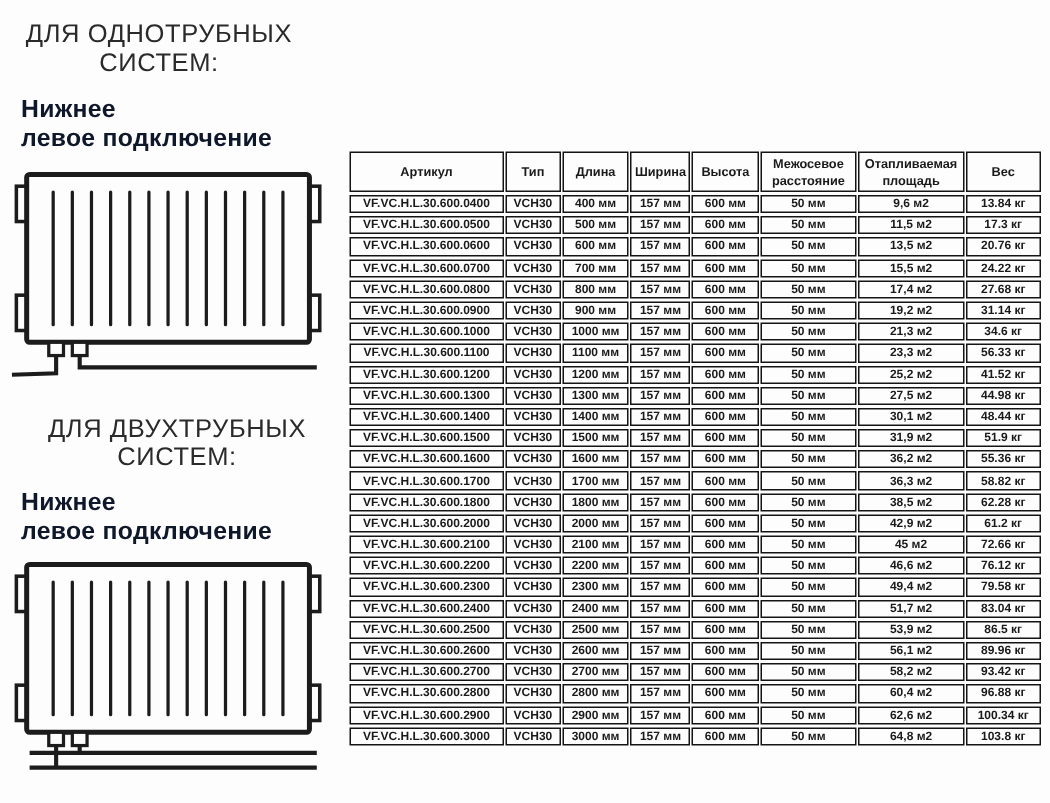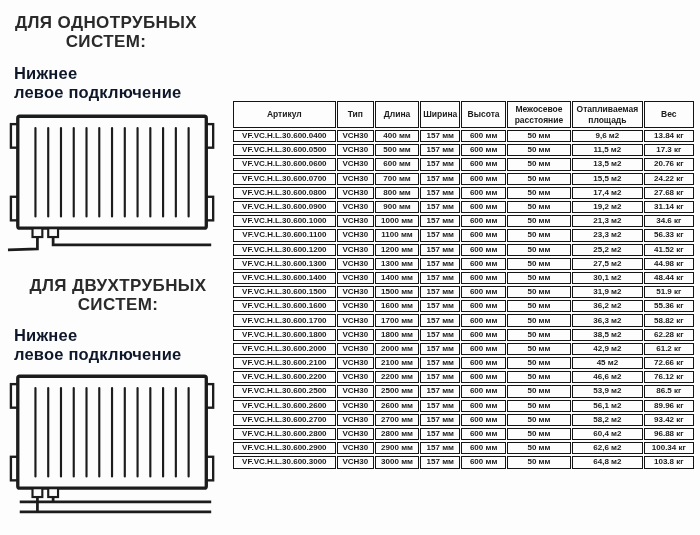--- a/index.html
+++ b/index.html
@@ -11,21 +11,21 @@
     color: #242424;
     overflow: hidden;
   }
 
   
   .left-col { position: absolute; left: 0; top: 0; width: 232px; height: 535px; }
 
   .section-title {
     position: absolute; left: 0; width: 212px;
     text-align: center;
-    font-size: 17px; font-weight: 700; letter-spacing: 0.4px;
+    font-size: 17px; font-weight: 400; letter-spacing: 0.4px;
     line-height: 19px; color: #2a2a2a;
   }
   .section-subtitle {
     position: absolute; left: 14px; width: 210px;
     font-size: 16.5px; font-weight: 700; letter-spacing: 0.2px;
     line-height: 18.5px; color: #0f172a;
   }
   #title-one-pipe { top: 13px; }
   #subtitle-one-pipe { top: 64px; }
   #title-two-pipe { top: 276px; margin-left: 12px; }
@@ -371,20 +371,40 @@
           <td>VF.VC.H.L.30.600.2200</td>
           <td>VCH30</td>
           <td>2200 мм</td>
           <td>157 мм</td>
           <td>600 мм</td>
           <td>50 мм</td>
           <td>46,6 м2</td>
           <td>76.12 кг</td>
         </tr>
         <tr>
+          <td>VF.VC.H.L.30.600.2300</td>
+          <td>VCH30</td>
+          <td>2300 мм</td>
+          <td>157 мм</td>
+          <td>600 мм</td>
+          <td>50 мм</td>
+          <td>49,4 м2</td>
+          <td>79.58 кг</td>
+        </tr>
+        <tr>
+          <td>VF.VC.H.L.30.600.2400</td>
+          <td>VCH30</td>
+          <td>2400 мм</td>
+          <td>157 мм</td>
+          <td>600 мм</td>
+          <td>50 мм</td>
+          <td>51,7 м2</td>
+          <td>83.04 кг</td>
+        </tr>
+        <tr>
           <td>VF.VC.H.L.30.600.2500</td>
           <td>VCH30</td>
           <td>2500 мм</td>
           <td>157 мм</td>
           <td>600 мм</td>
           <td>50 мм</td>
           <td>53,9 м2</td>
           <td>86.5 кг</td>
         </tr>
         <tr>

